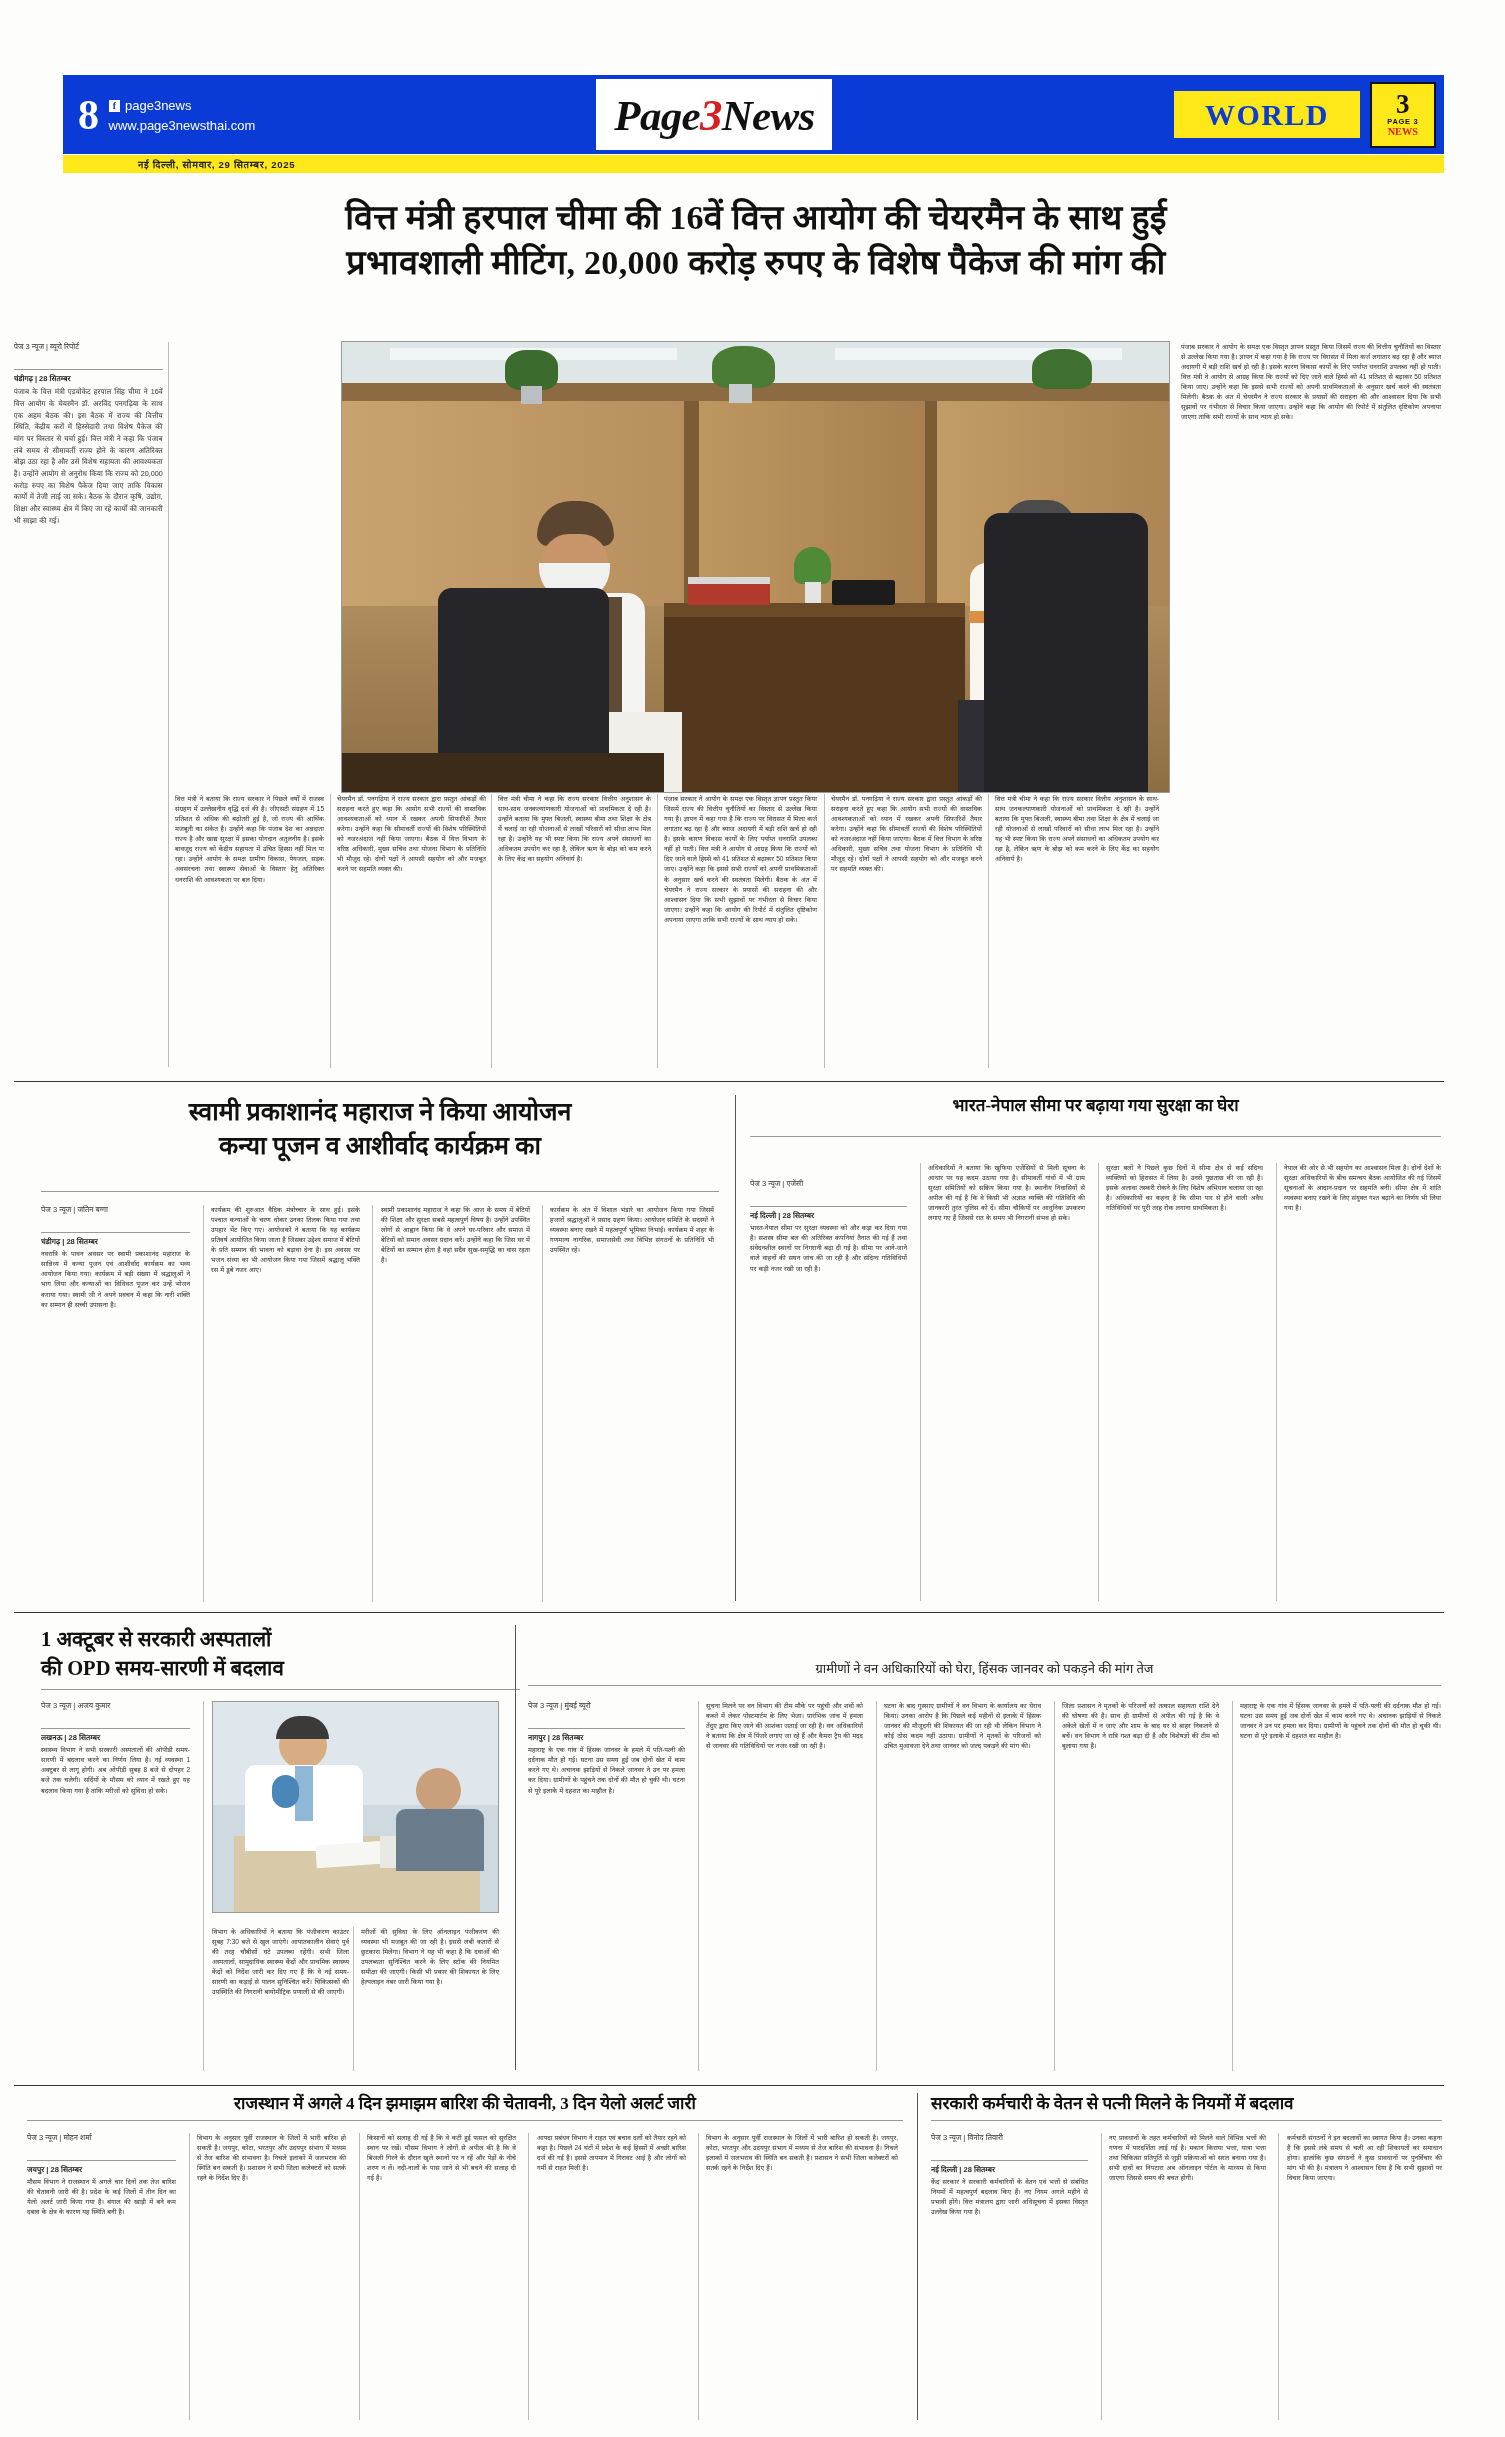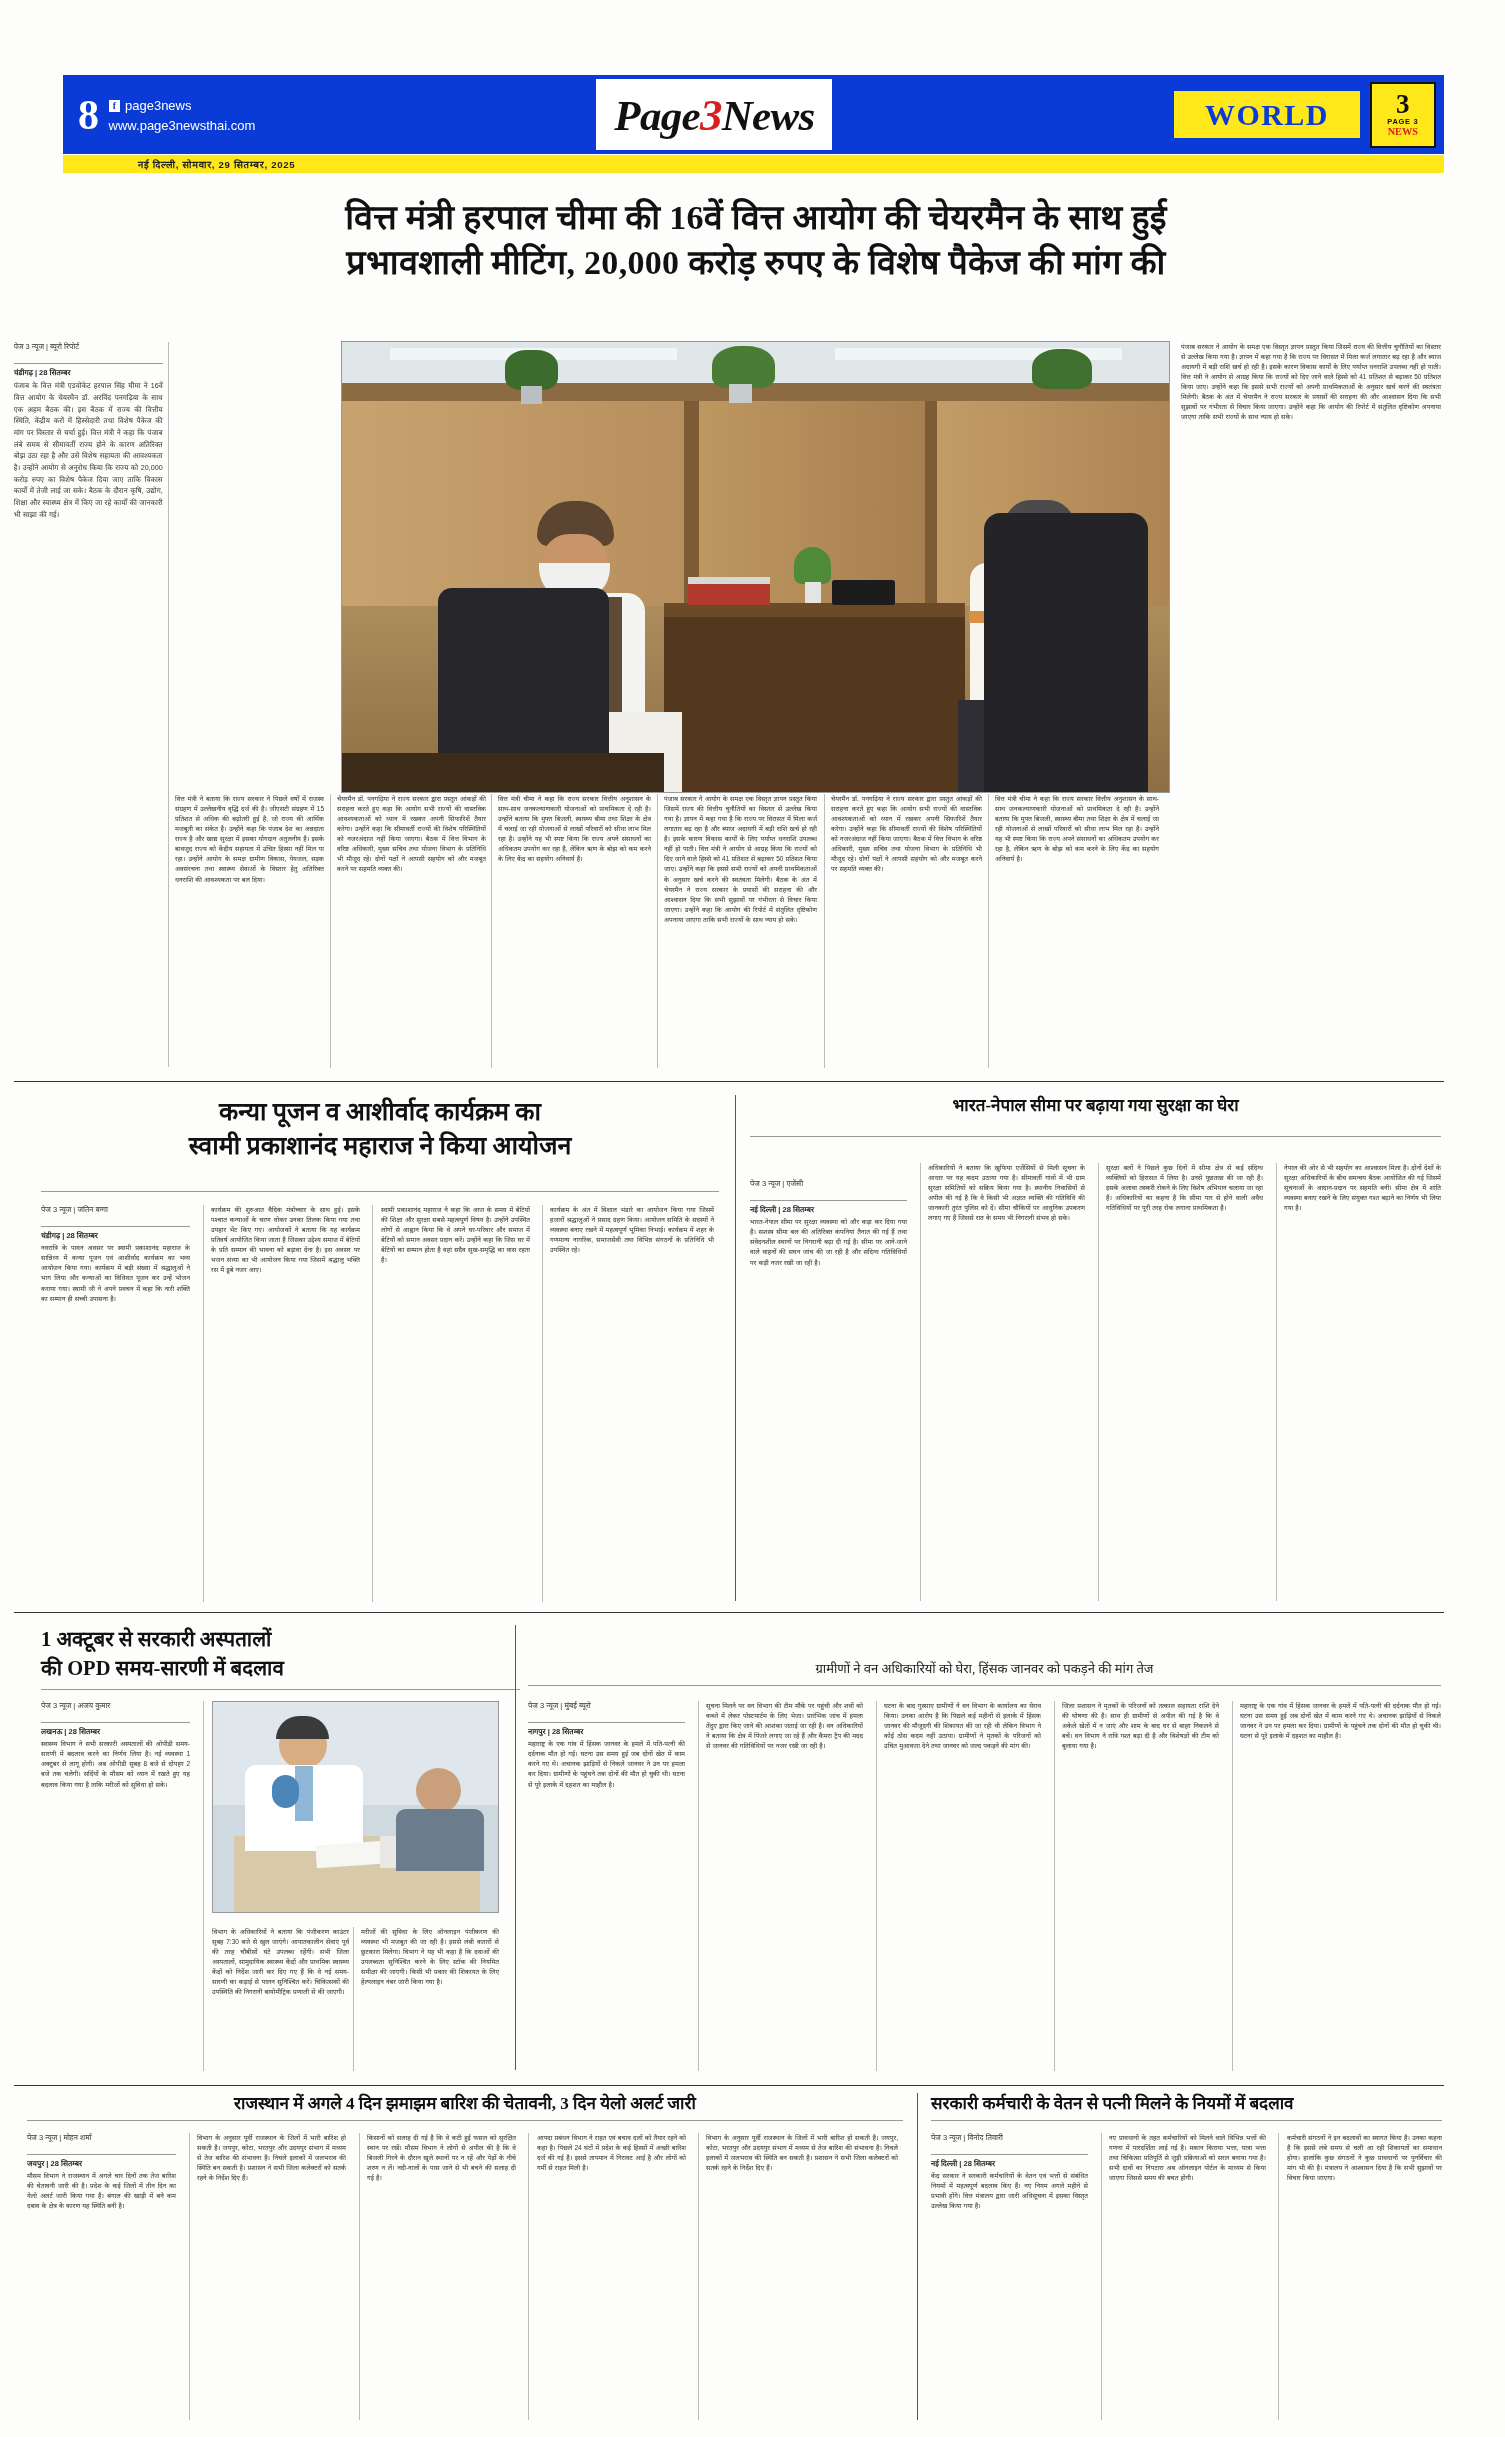--- a/index.html
+++ b/index.html
@@ -166,21 +166,21 @@
   .col {
     position: absolute;
     box-sizing: border-box;
     overflow: hidden;
     color: #2a2a2a;
   }
   .byline {
     font-size: 7.5px;
     color: #333;
     border-bottom: 0.7px solid #999;
-    padding-bottom: 10px;
+    padding-bottom: 16px;
     margin-bottom: 3.4px;
     line-height: 1.4;
   }
   .dateline {
     font-size: 7.5px;
     font-weight: bold;
     margin-bottom: 3.4px;
   }
   .body-text {
     font-size: 7.2px;
@@ -375,22 +375,22 @@
     <div class="body-text tiny">वित्त मंत्री चीमा ने कहा कि राज्य सरकार वित्तीय अनुशासन के साथ-साथ जनकल्याणकारी योजनाओं को प्राथमिकता दे रही है। उन्होंने बताया कि मुफ्त बिजली, स्वास्थ्य बीमा तथा शिक्षा के क्षेत्र में चलाई जा रही योजनाओं से लाखों परिवारों को सीधा लाभ मिल रहा है। उन्होंने यह भी स्पष्ट किया कि राज्य अपने संसाधनों का अधिकतम उपयोग कर रहा है, लेकिन ऋण के बोझ को कम करने के लिए केंद्र का सहयोग अनिवार्य है।</div>
   </div>
 
   <div class="col" style="left:1181px; top:342px; width:260px; height:725px;">
     <div class="body-text tiny">पंजाब सरकार ने आयोग के समक्ष एक विस्तृत ज्ञापन प्रस्तुत किया जिसमें राज्य की वित्तीय चुनौतियों का विस्तार से उल्लेख किया गया है। ज्ञापन में कहा गया है कि राज्य पर विरासत में मिला कर्ज लगातार बढ़ रहा है और ब्याज अदायगी में बड़ी राशि खर्च हो रही है। इसके कारण विकास कार्यों के लिए पर्याप्त धनराशि उपलब्ध नहीं हो पाती। वित्त मंत्री ने आयोग से आग्रह किया कि राज्यों को दिए जाने वाले हिस्से को 41 प्रतिशत से बढ़ाकर 50 प्रतिशत किया जाए। उन्होंने कहा कि इससे सभी राज्यों को अपनी प्राथमिकताओं के अनुसार खर्च करने की स्वतंत्रता मिलेगी। बैठक के अंत में चेयरमैन ने राज्य सरकार के प्रयासों की सराहना की और आश्वासन दिया कि सभी सुझावों पर गंभीरता से विचार किया जाएगा। उन्होंने कहा कि आयोग की रिपोर्ट में संतुलित दृष्टिकोण अपनाया जाएगा ताकि सभी राज्यों के साथ न्याय हो सके।</div>
   </div>
 
   <div class="hrule thick" style="left:13.7px; top:1081px; width:1430px;"></div>
 
   <div class="sub-head" style="left:41px; top:1095px; width:678px; font-size:25px;">
+    <div>स्वामी प्रकाशानंद महाराज ने किया आयोजन</div>
     <div>कन्या पूजन व आशीर्वाद कार्यक्रम का</div>
-    <div>स्वामी प्रकाशानंद महाराज ने किया आयोजन</div>
   </div>
 
   <div class="hrule" style="left:41px; top:1191px; width:678px;"></div>
 
   <div class="col" style="left:41px; top:1205px; width:149px; height:397px;">
     <div class="byline">पेज 3 न्यूज | जतिन बग्गा</div>
     <div class="dateline">चंडीगढ़ | 28 सितम्बर</div>
     <div class="body-text tiny">नवरात्रि के पावन अवसर पर स्वामी प्रकाशानंद महाराज के सान्निध्य में कन्या पूजन एवं आशीर्वाद कार्यक्रम का भव्य आयोजन किया गया। कार्यक्रम में बड़ी संख्या में श्रद्धालुओं ने भाग लिया और कन्याओं का विधिवत पूजन कर उन्हें भोजन कराया गया। स्वामी जी ने अपने प्रवचन में कहा कि नारी शक्ति का सम्मान ही सच्ची उपासना है।</div>
   </div>
   <div class="vrule" style="left:203px; top:1205px; height:397px;"></div>

